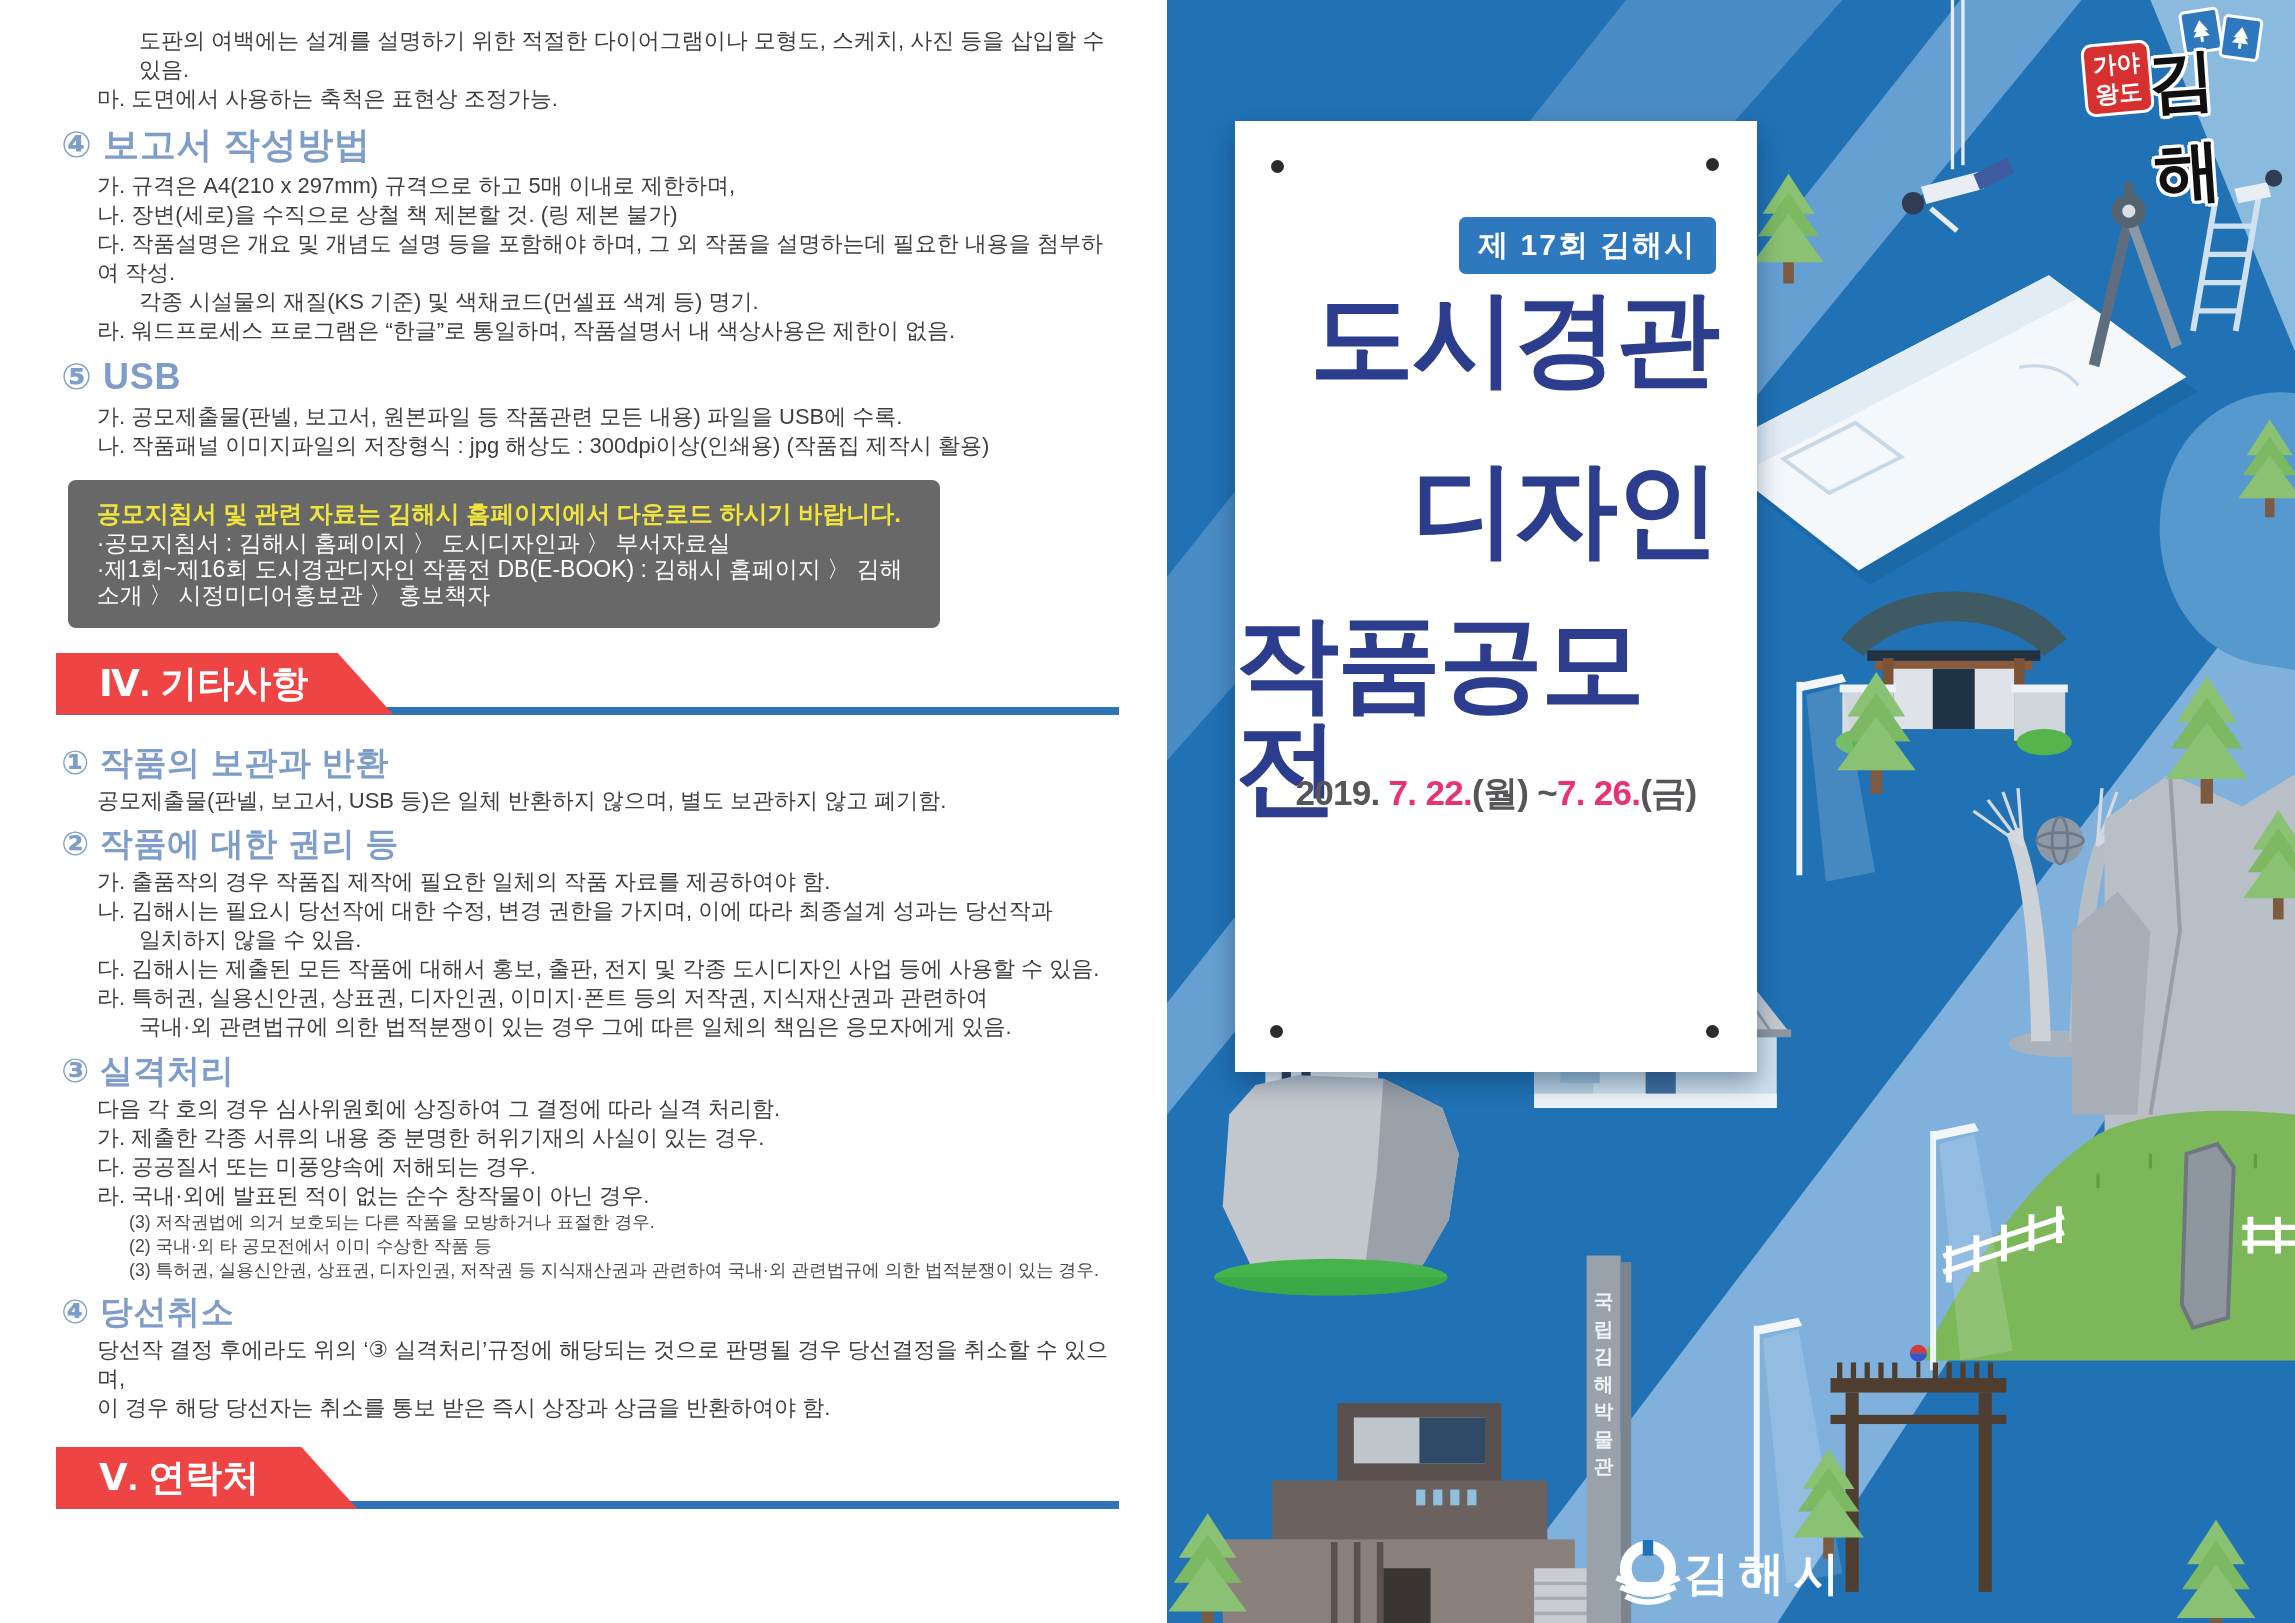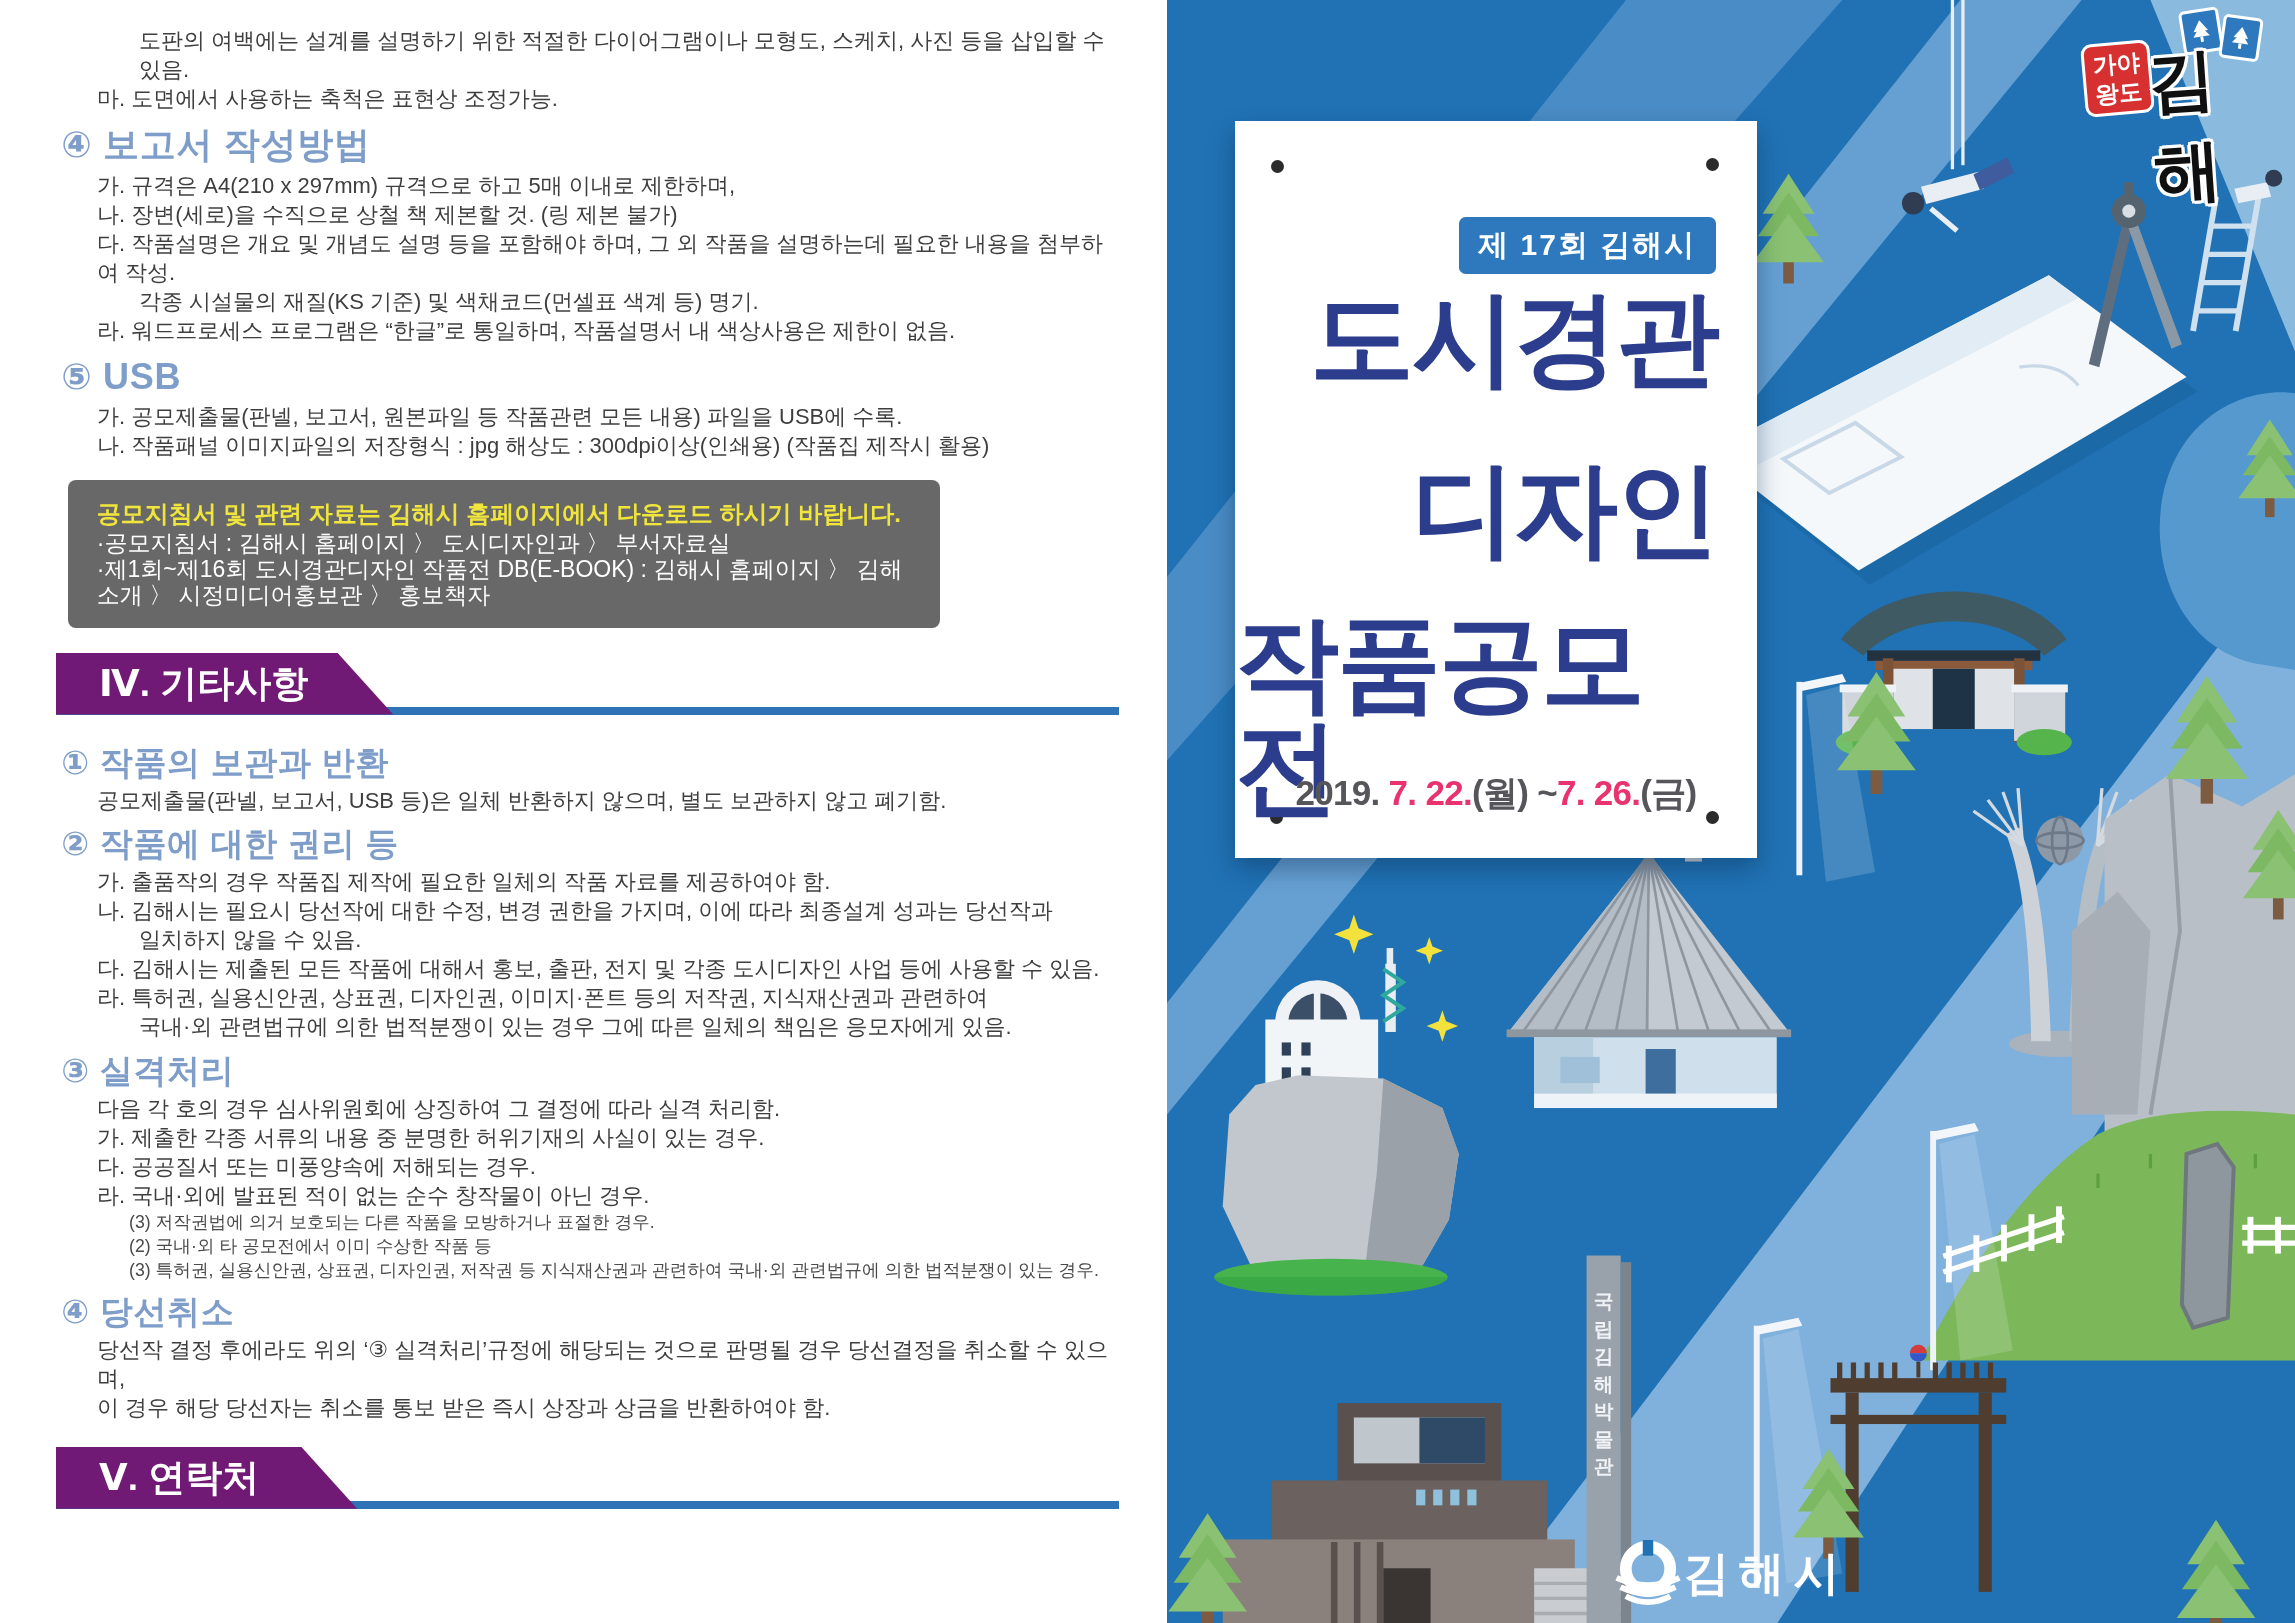--- a/index.html
+++ b/index.html
@@ -11,27 +11,27 @@
   .ln.c1{padding-left:83px}
   .ln.sub{font-size:17.7px;line-height:24px;padding-left:73px;color:#4a4a4a}
   .shead{margin:13px 0 6.6px;padding-left:5.2px;font-size:36px;line-height:38px;font-weight:bold;color:#7e9dc8;letter-spacing:0.7px}
   .khead{margin:10.5px 0 5.2px;padding-left:5.2px;font-size:33px;line-height:37px;font-weight:bold;color:#7e9dc8;letter-spacing:0.7px}
   .mt-lg{margin-top:29px}
   .notice{margin:19.7px 0 0 11.8px;width:872px;background:#686868;border-radius:8px;padding:17px 29px 19.7px;box-sizing:border-box}
   .notice-title{color:#f0e53c;font-size:24px;font-weight:bold;line-height:33px}
   .notice-line{color:#ffffff;font-size:23px;line-height:26px}
   .banner{position:relative;height:62px;margin-top:25px}
   .banner .strip{position:absolute;left:0;bottom:0;width:100%;height:7.9px;background:#2e73b6}
-  .banner .block{position:absolute;left:0;top:0;height:62px;background:#701a75;color:#fff;font-weight:bold;
+  .banner .block{position:absolute;left:0;top:0;height:62px;background:#ef4444;color:#fff;font-weight:bold;
     font-size:37px;display:flex;align-items:center;padding:0 85px 0 43px;box-sizing:border-box;
     clip-path:polygon(0 0,calc(100% - 56px) 0,100% 100%,0 100%)}
   
   .poster{position:absolute;left:1167px;top:0;width:1129px;height:1624px;background:#2072b4;overflow:hidden}
   .illus{position:absolute;left:0;top:0;width:1129px;height:1624px}
-  .card{position:absolute;left:68px;top:121px;width:522px;height:737px;background:#ffffff;
+  .card{position:absolute;left:68px;top:121px;width:522px;height:951px;background:#ffffff;
     box-shadow:0 10.5px 23.6px rgba(8,40,78,.4)}
   .screw{position:absolute;width:13px;height:13px;border-radius:50%;background:#2b2b2b}
   .badge{position:absolute;right:41px;top:96px;background:#2e79bd;color:#fff;font-size:30px;font-weight:bold;
     padding:7.9px 19.7px;border-radius:6.6px;letter-spacing:2px}
   .title{position:absolute;right:39px;color:#2b3d8c;font-weight:bold;font-size:104px;letter-spacing:-2px;line-height:1}
   .t1{top:165px}.t2{top:336px}.t3{top:490px}
   .date{position:absolute;left:0;right:0;top:649px;text-align:center;font-size:35px;color:#55555a;font-weight:bold;letter-spacing:-0.7px}
   .date .pink{color:#e8336e}
   .brand{position:absolute;right:11.8px;top:10.5px;width:201px;height:111px}
   .stamp{position:absolute;left:0;top:31px;width:63px;height:67px;background:#d63030;border:3.3px solid #fff;border-radius:10.5px;

